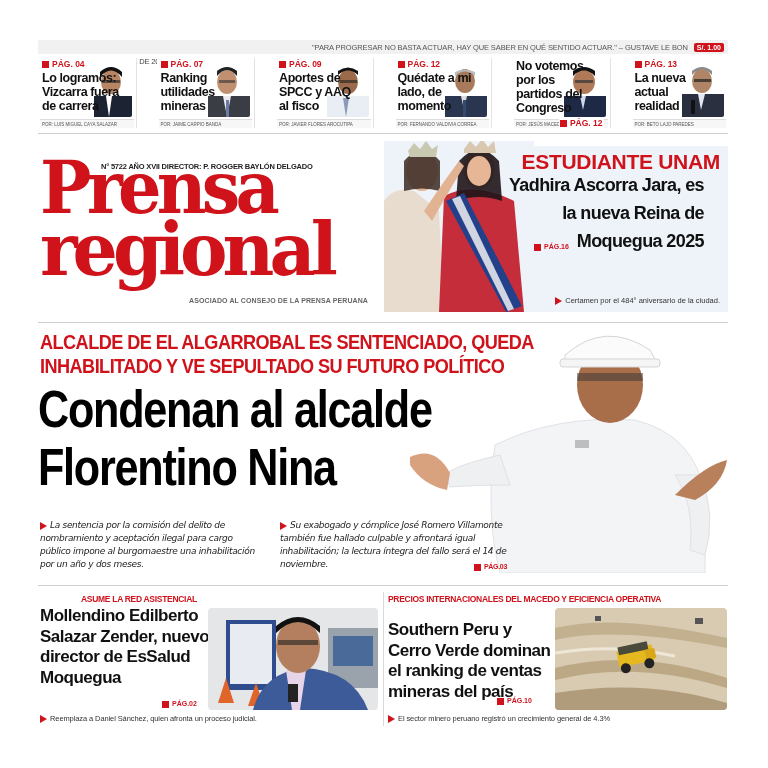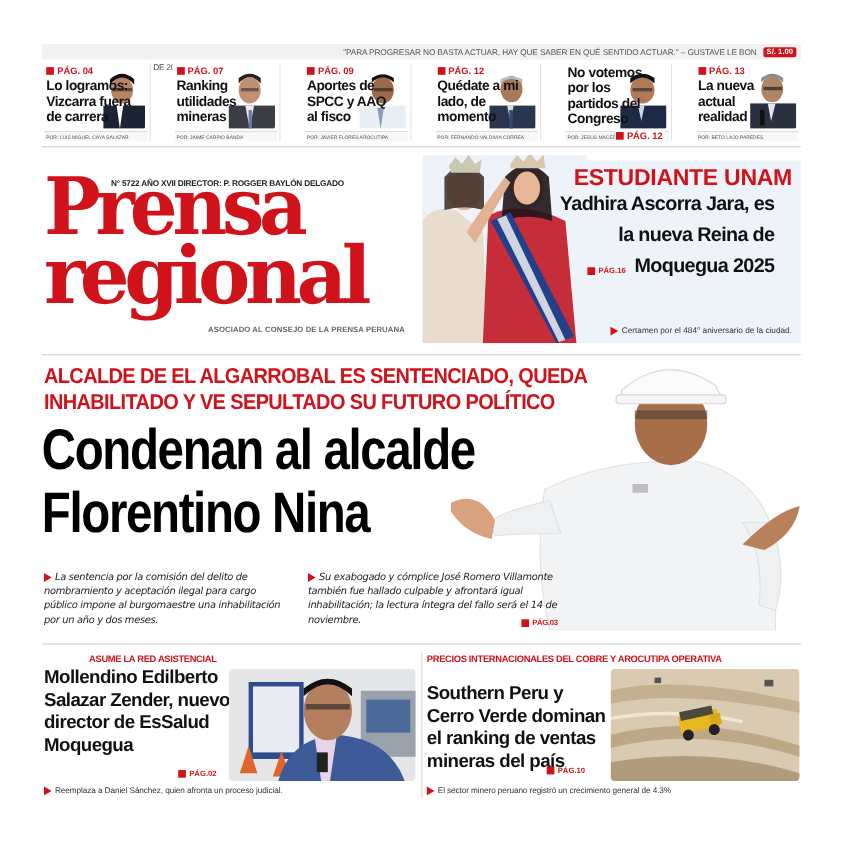--- a/index.html
+++ b/index.html
@@ -264,21 +264,21 @@
       <ellipse cx="90" cy="38" rx="22" ry="27" fill="#b47f5e"></ellipse>
       <path d="M68,25 Q90,3 112,25 L112,18 Q90,0 68,18Z" fill="#111"></path>
       <rect x="70" y="32" width="40" height="5" fill="#222" opacity=".6"></rect>
       <rect x="80" y="76" width="10" height="18" fill="#222"></rect>
     </svg>
   </div>
   <div class="b-sub" style="left:40px; top:714px;"><span class="tri"></span><span>Reemplaza a Daniel Sánchez, quien afronta un proceso judicial.</span></div>
 </div>
 
 <div>
-  <div class="b-kicker" style="left:388px; top:594px;">PRECIOS INTERNACIONALES DEL COBRE Y AROCUTIPA OPERATIVA</div>
+  <div class="b-kicker" style="left:388px; top:594px;">PRECIOS INTERNACIONALES DEL MACEDO Y EFICIENCIA OPERATIVA</div>
   <div class="b-title" style="left:388px; top:620px; width:165px;">Southern Peru y Cerro Verde dominan el ranking de ventas mineras del país</div>
   <div class="b-page" style="left:497px; top:697px;"><span class="sq"></span><span>PÁG.10</span></div>
   <div class="b-photo" style="left:555px; top:608px; width:172px; height:102px;">
     <svg width="172" height="102" viewBox="0 0 172 102">
       <rect width="172" height="102" fill="#d8cbb2"></rect>
       <path d="M0,20 Q60,5 172,30 L172,40 Q60,18 0,32Z" fill="#c2b08e"></path>
       <path d="M0,60 Q80,40 172,70 L172,80 Q80,52 0,72Z" fill="#bda886"></path>
       <path d="M0,85 Q90,70 172,95 L172,102 L0,102Z" fill="#b09c7a"></path>
       <path d="M0,45 Q60,35 120,48" stroke="#efe7d6" stroke-width="3" fill="none"></path>
       <g transform="translate(60,38) rotate(-12)">

